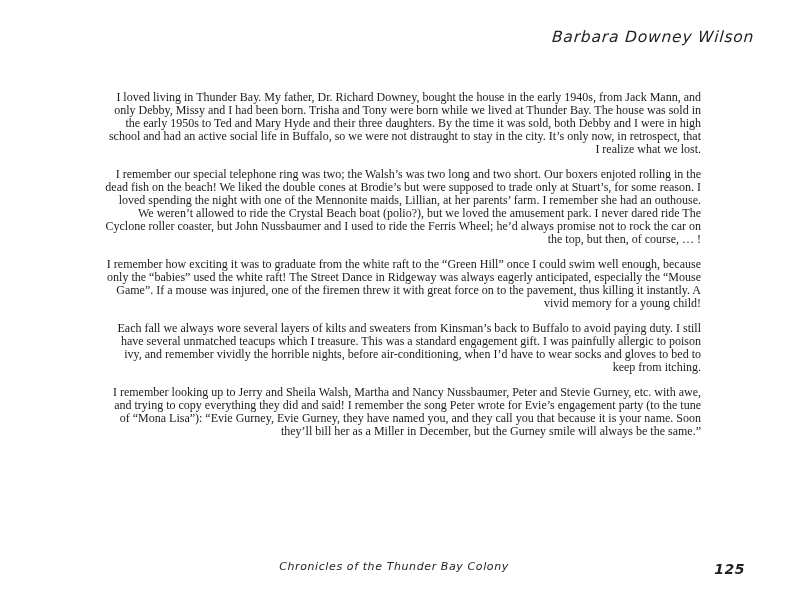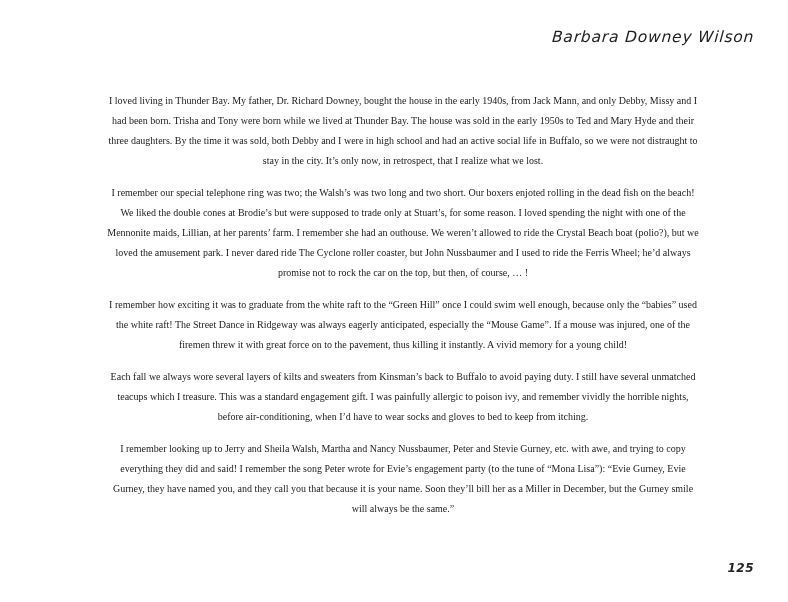--- a/index.html
+++ b/index.html
@@ -29,24 +29,24 @@
     transform: skewX(-4deg);
     white-space: nowrap;
   }
   
   .text-content {
     position: absolute;
     left: 105px;
     top: 91px;
     width: 596px;
     font-family: "Liberation Serif", serif;
-    font-size: 10px;
-    line-height: 20px;
+    font-size: 12px;
+    line-height: 13px;
     color: #1b1b1b;
-    text-align: center;
+    text-align: right;
   }
   .text-content p {
     margin-bottom: 12px;
   }
   .text-content p:last-child { margin-bottom: 16px; }
   
   .footer-title {
     position: absolute;
     left: 0;
     right: 0;
@@ -54,40 +54,41 @@
     text-align: center;
     font-family: "DejaVu Sans", sans-serif;
     font-style: italic;
     font-size: 11px;
     letter-spacing: 0.6px;
     color: #222222;
   }
   .page-number {
     position: absolute;
     top: 561px;
-    right: 34px;
+    right: 43px;
     font-family: "DejaVu Sans", sans-serif;
     font-style: italic;
-    font-size: 12px;
+    font-size: 14px;
     font-weight: bold;
     letter-spacing: 0.5px;
     color: #222222;
   }
 </style>
 </head>
 <body>
 
 <div class="page">
 
   <div class="author-header">Barbara Downey Wilson</div>
 
   <div class="text-content">
     <p>I loved living in Thunder Bay. My father, Dr. Richard Downey, bought the house in the early 1940s, from Jack Mann, and only Debby, Missy and I had been born. Trisha and Tony were born while we lived at Thunder Bay. The house was sold in the early 1950s to Ted and Mary Hyde and their three daughters. By the time it was sold, both Debby and I were in high school and had an active social life in Buffalo, so we were not distraught to stay in the city. It’s only now, in retrospect, that I realize what we lost.</p>
     <p>I remember our special telephone ring was two; the Walsh’s was two long and two short. Our boxers enjoted rolling in the dead fish on the beach! We liked the double cones at Brodie’s but were supposed to trade only at Stuart’s, for some reason. I loved spending the night with one of the Mennonite maids, Lillian, at her parents’ farm. I remember she had an outhouse. We weren’t allowed to ride the Crystal Beach boat (polio?), but we loved the amusement park. I never dared ride The Cyclone roller coaster, but John Nussbaumer and I used to ride the Ferris Wheel; he’d always promise not to rock the car on the top, but then, of course, … !</p>
     <p>I remember how exciting it was to graduate from the white raft to the “Green Hill” once I could swim well enough, because only the “babies” used the white raft! The Street Dance in Ridgeway was always eagerly anticipated, especially the “Mouse Game”. If a mouse was injured, one of the firemen threw it with great force on to the pavement, thus killing it instantly. A vivid memory for a young child!</p>
     <p>Each fall we always wore several layers of kilts and sweaters from Kinsman’s back to Buffalo to avoid paying duty. I still have several unmatched teacups which I treasure. This was a standard engagement gift. I was painfully allergic to poison ivy, and remember vividly the horrible nights, before air-conditioning, when I’d have to wear socks and gloves to bed to keep from itching.</p>
     <p>I remember looking up to Jerry and Sheila Walsh, Martha and Nancy Nussbaumer, Peter and Stevie Gurney, etc. with awe, and trying to copy everything they did and said! I remember the song Peter wrote for Evie’s engagement party (to the tune of “Mona Lisa”): “Evie Gurney, Evie Gurney, they have named you, and they call you that because it is your name. Soon they’ll bill her as a Miller in December, but the Gurney smile will always be the same.”</p>
   </div>
 
+  <div class="footer-title">Chronicles of the Thunder Bay Colony</div>
 
   <div class="page-number">125</div>
 
 </div>
 
 </body></html>

